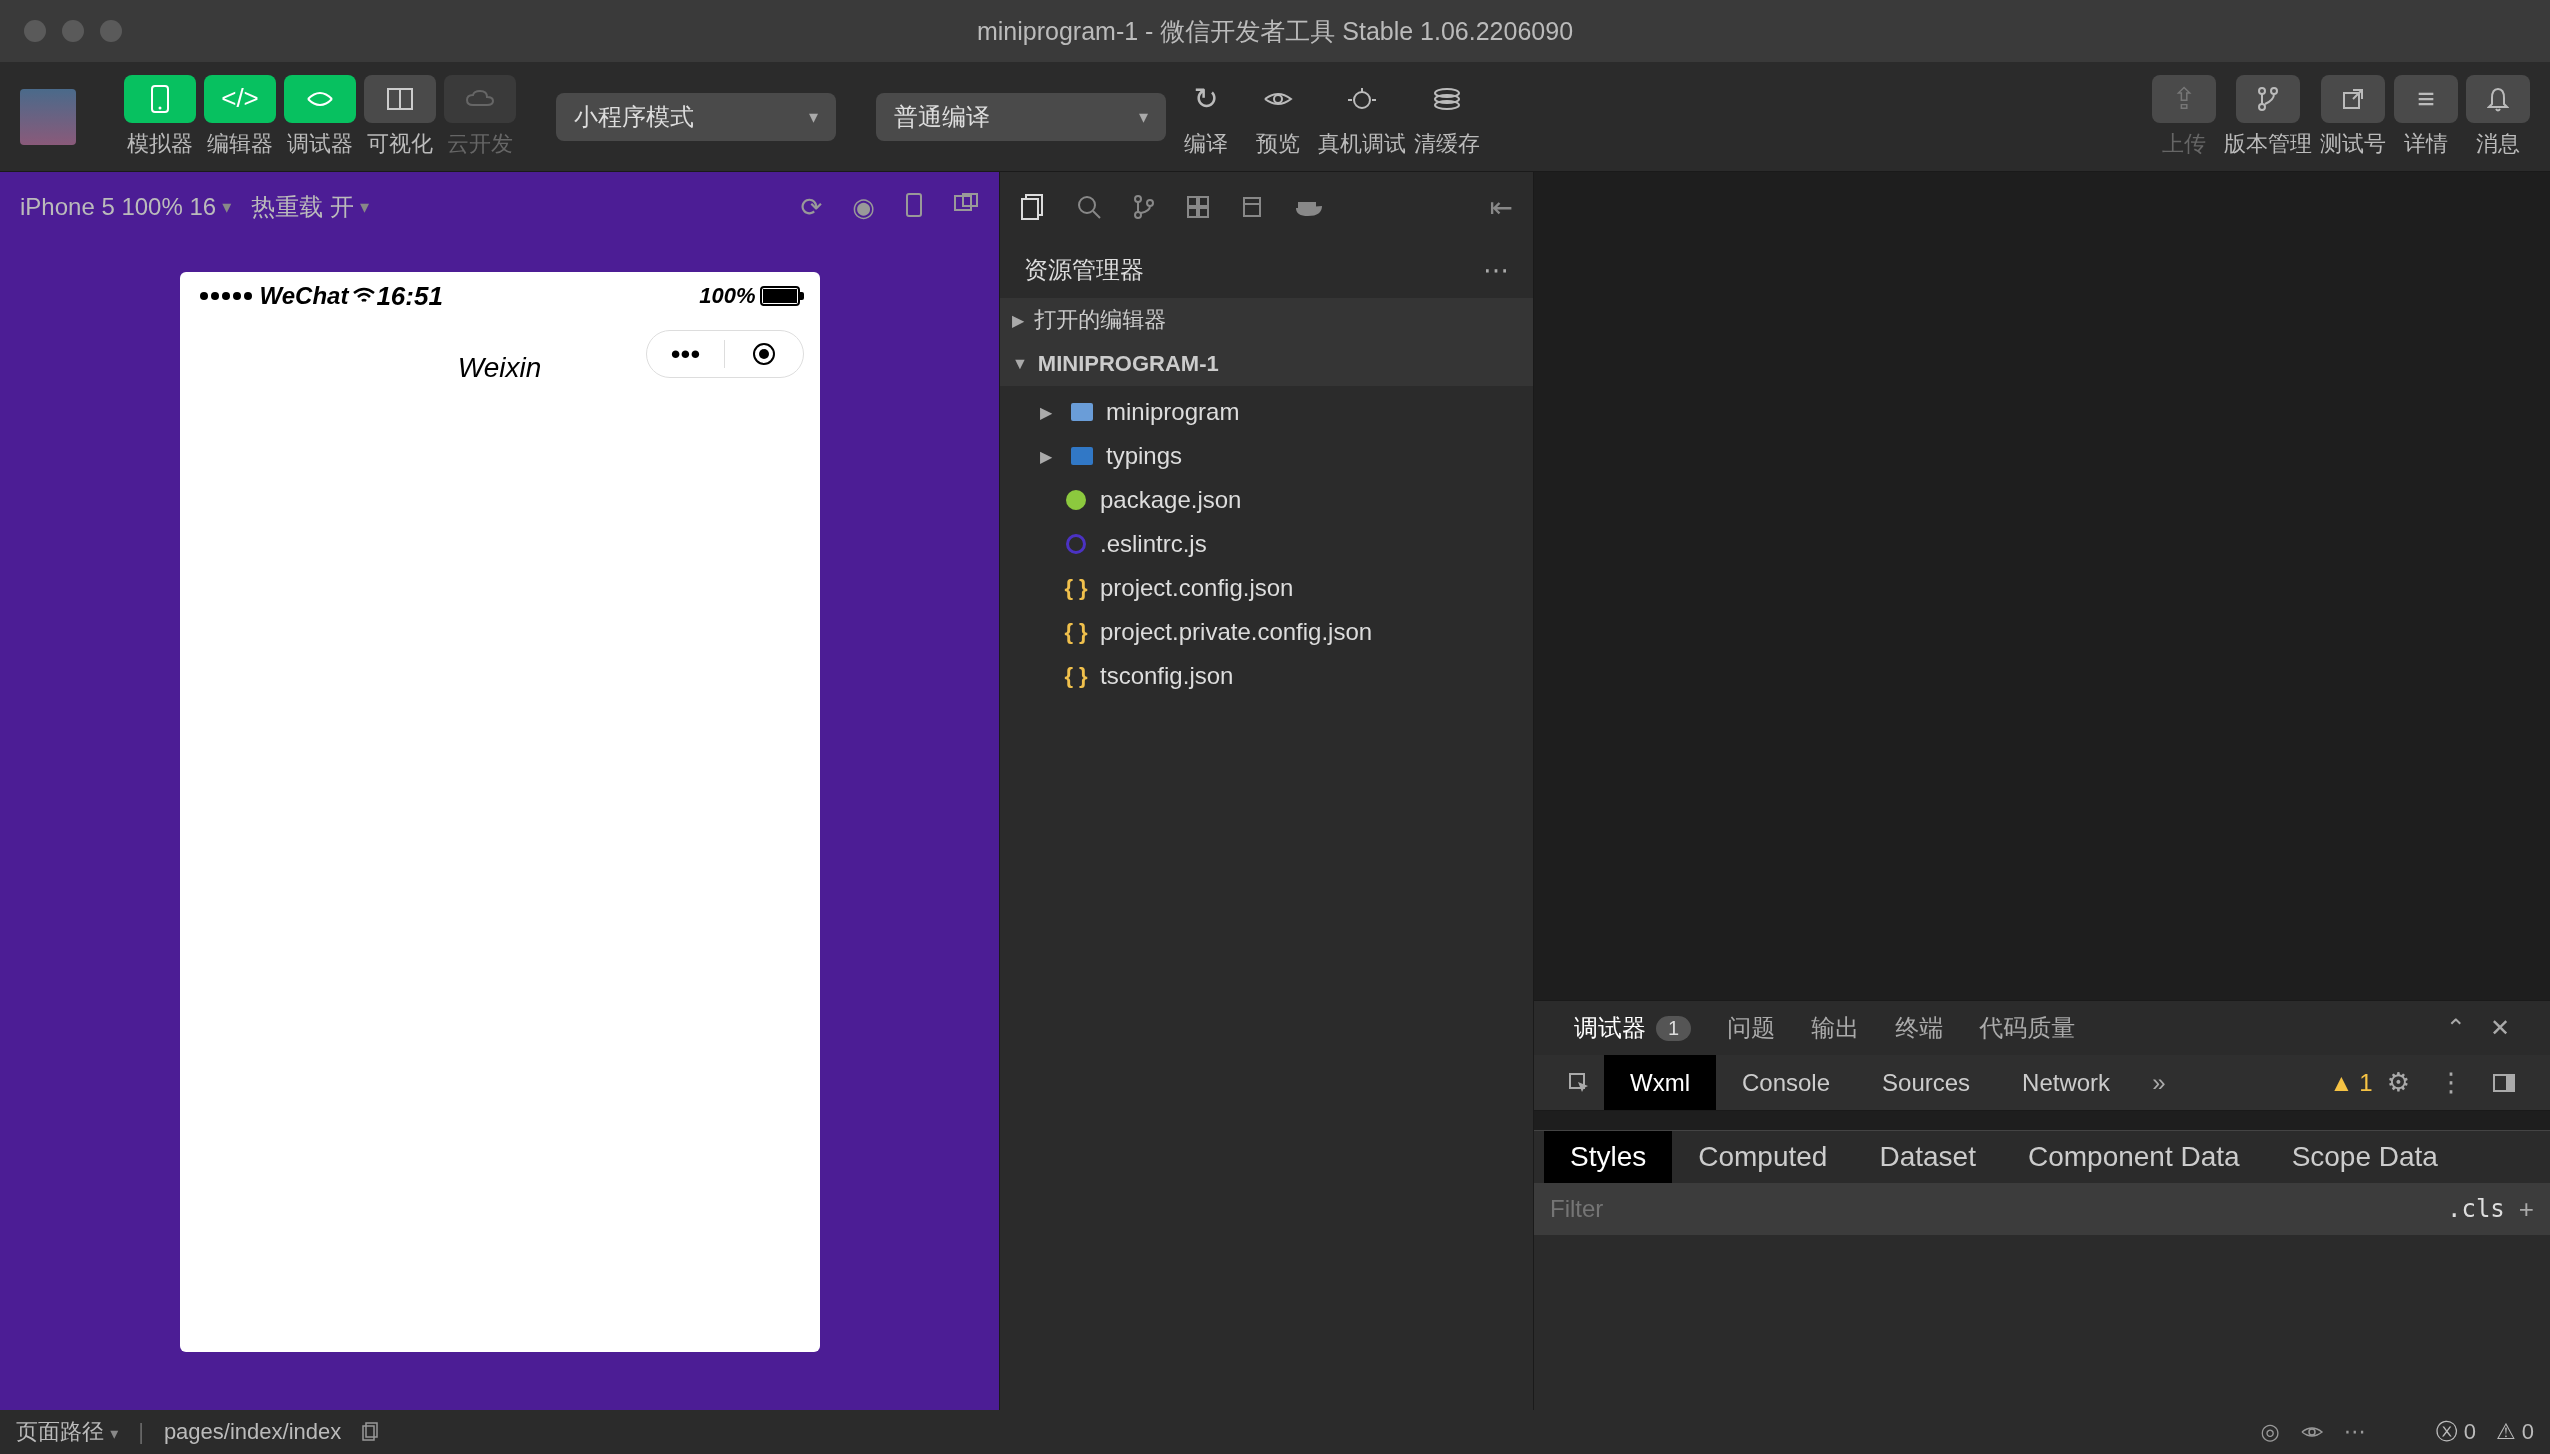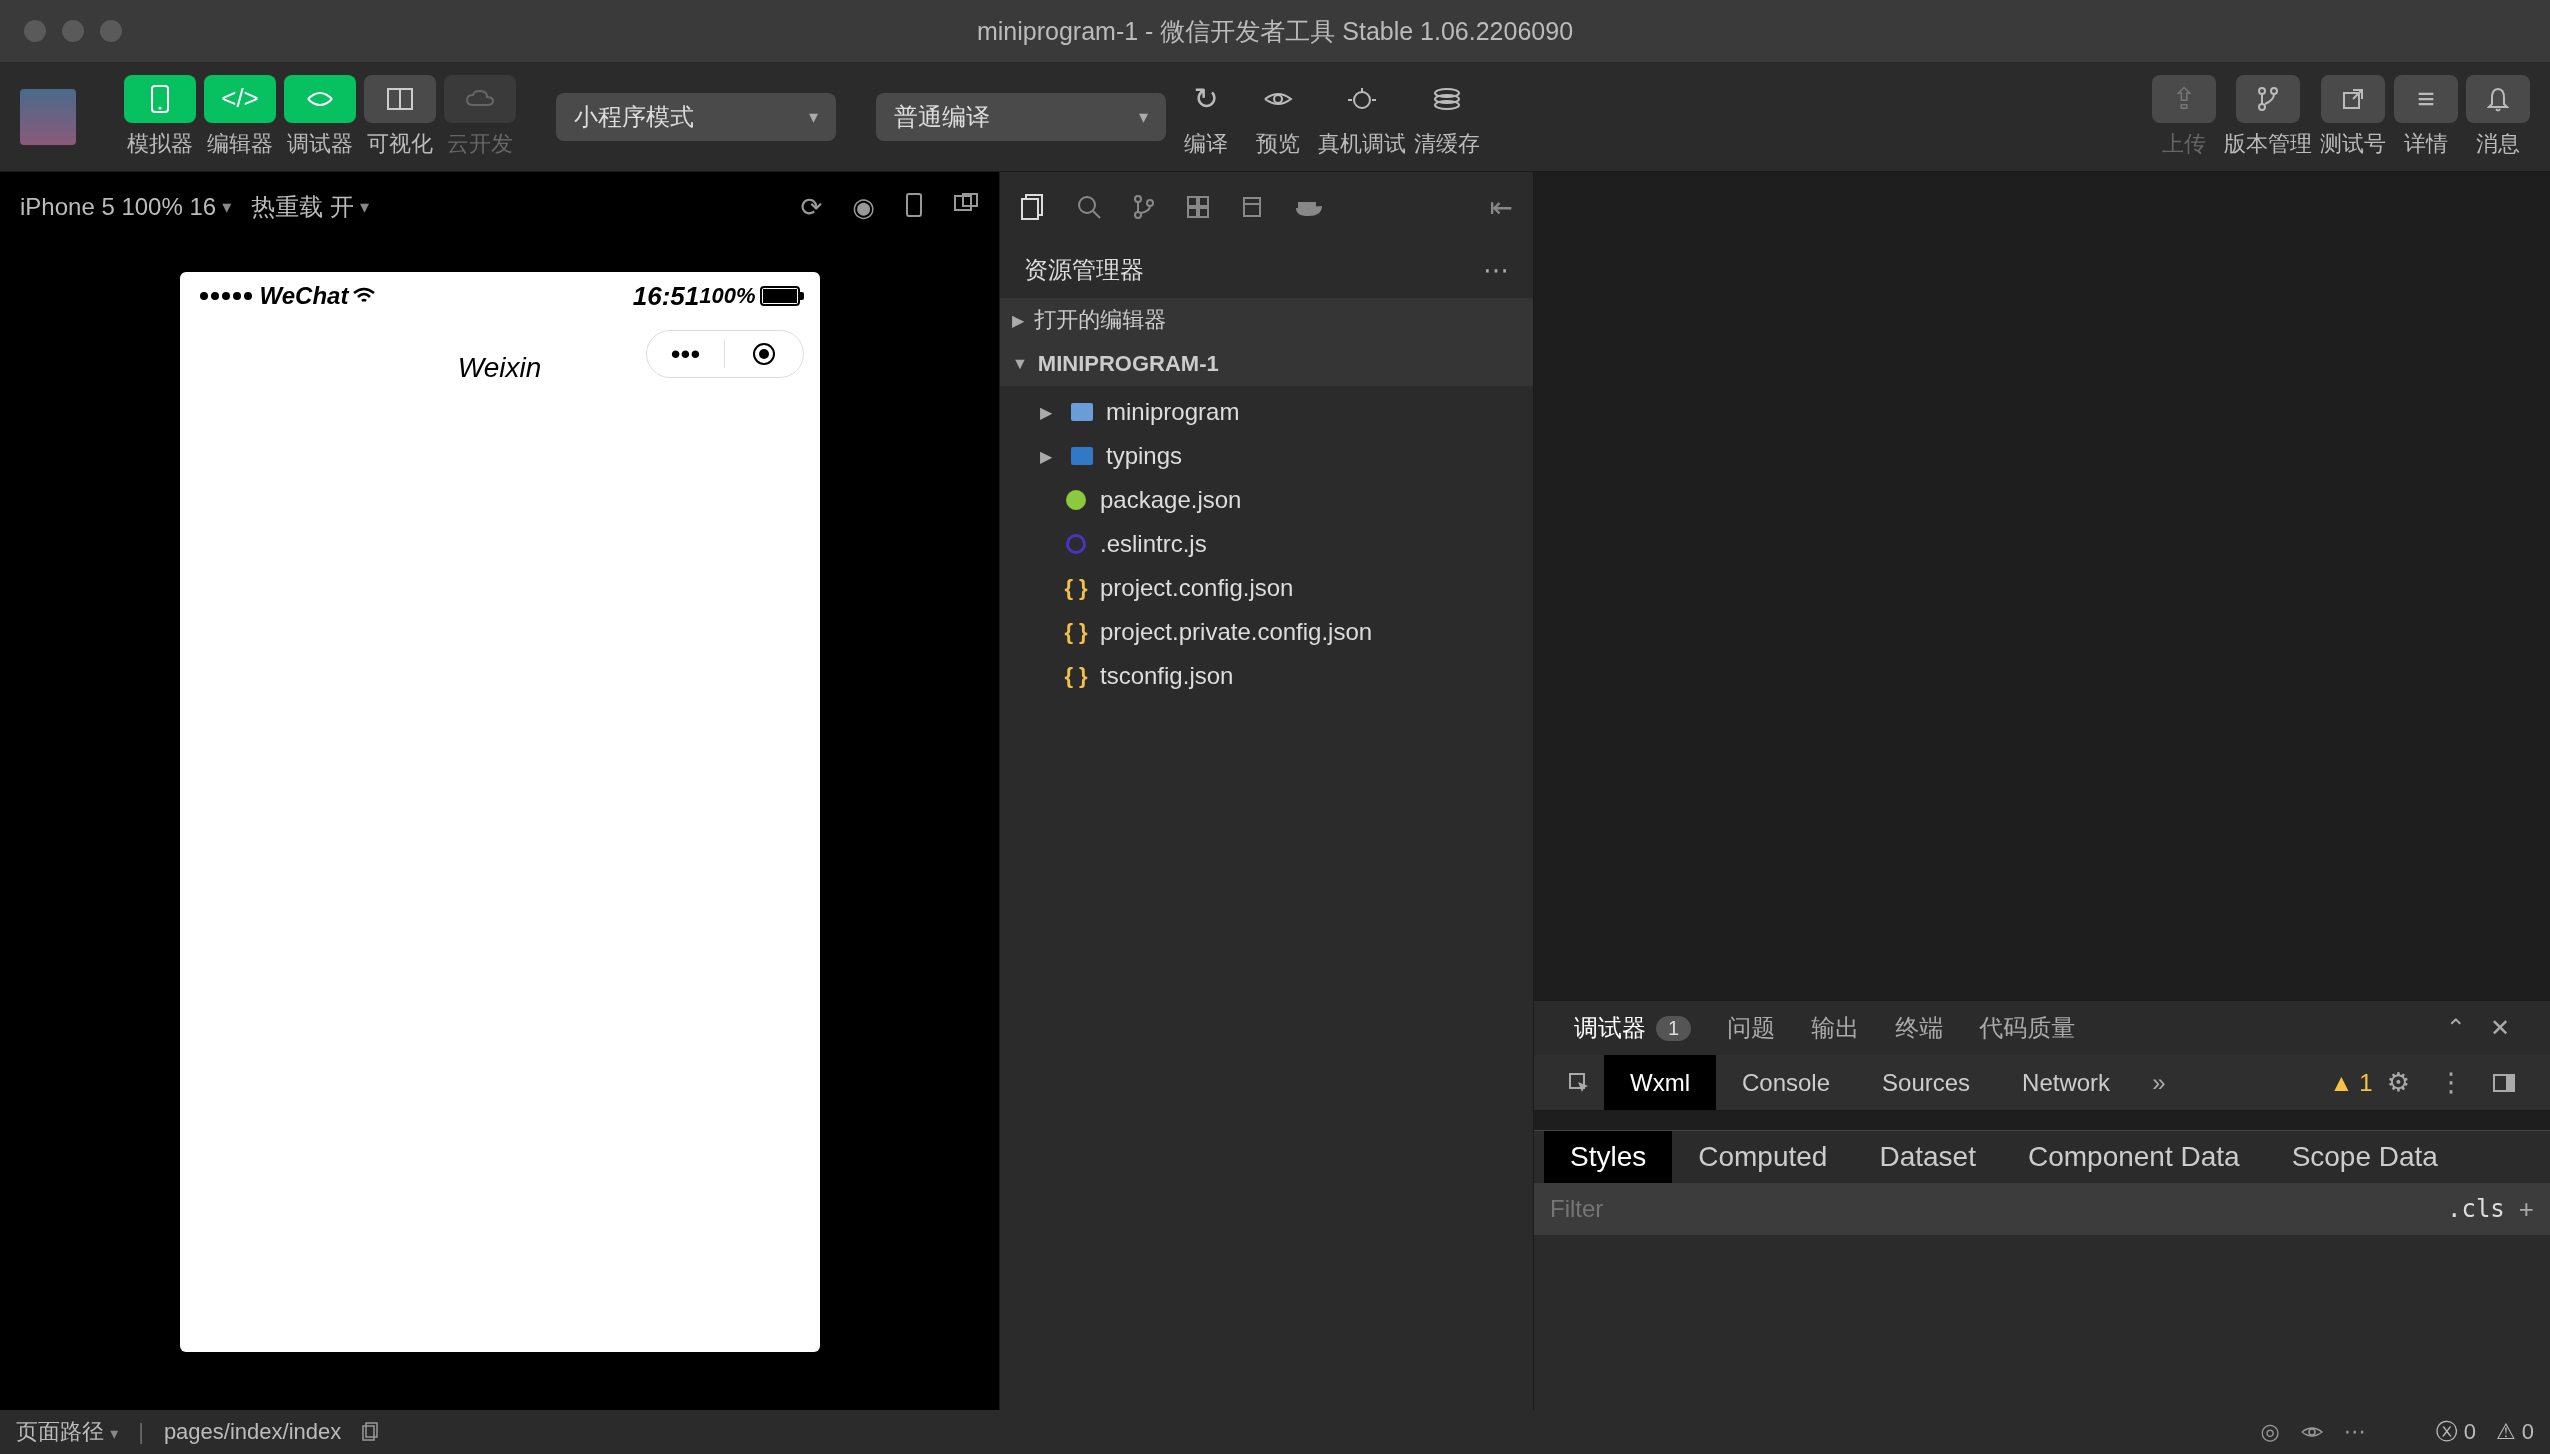--- a/index.html
+++ b/index.html
@@ -27,33 +27,33 @@
     .dropdown-text { font-size: 24px; color: #ddd; }
     .dropdown-caret { color: #aaa; font-size: 18px; margin-left: auto; }
     .tb-iconbtn { display: flex; flex-direction: column; align-items: center; gap: 6px; }
     .tb-iconbtn .ic { width: 64px; height: 48px; display: flex; align-items: center; justify-content: center; font-size: 30px; color: #bbb; background:#4a4a4a; border-radius:8px;}
     .tb-iconbtn.plain .ic{background:transparent;}
     
     
     .content { display: flex; height: calc(1454px - 62px - 110px); }
     
     
-    .sim-pane { width: 1000px; background: #000000; border-right: 1px solid #1a1a1a; display:flex; flex-direction:column; }
+    .sim-pane { width: 1000px; background: #4c1d95; border-right: 1px solid #1a1a1a; display:flex; flex-direction:column; }
     .sim-bar { height: 70px; display: flex; align-items: center; padding: 0 20px; gap: 20px; color:#bbb; font-size:24px;}
     .sim-bar .sim-left{display:flex;align-items:center;gap:6px;}
     .sim-bar .caret{font-size:18px;color:#888;}
     .sim-bar-icons{margin-left:auto;display:flex;gap:30px;color:#999;font-size:26px;}
     .sim-canvas { flex:1; display:flex; justify-content:center; padding-top:30px;}
     .phone { width: 640px; background:#fff; border-radius:6px; overflow:hidden; display:flex; flex-direction:column; height:1080px;font-style:italic;}
     .phone-status{height:48px;display:flex;align-items:center;padding:0 20px;color:#000;font-size:24px;font-weight:600;}
     .phone-status .sig{display:flex;gap:3px;align-items:center;}
     .sigdot{width:8px;height:8px;border-radius:50%;background:#000;}
     .phone-status .carrier{margin-left:8px;}
     .phone-status .wifi{margin-left:4px;}
-    .phone-status .time{flex:1;text-align:right;font-size:26px;}
+    .phone-status .time{flex:1;text-align:left;font-size:26px;}
     .phone-status .batt{display:flex;align-items:center;gap:4px;font-size:22px;}
     .batt-icon{width:40px;height:20px;border:2px solid #000;border-radius:4px;position:relative;}
     .batt-icon::after{content:"";position:absolute;right:-6px;top:4px;width:4px;height:8px;background:#000;border-radius:0 2px 2px 0;}
     .batt-fill{position:absolute;left:1px;top:1px;bottom:1px;width:95%;background:#000;}
     .phone-nav{height:64px;display:flex;align-items:flex-end;justify-content:center;color:#000;font-size:28px;position:relative;}
     .capsule{position:absolute;right:16px;top:10px;width:158px;height:48px;border:1.5px solid #ddd;border-radius:48px;display:flex;align-items:center;}
     .capsule-half{flex:1;display:flex;align-items:center;justify-content:center;font-size:28px;color:#000;}
     .capsule-div{width:1px;height:28px;background:#ddd;}
     .target-ic{width:22px;height:22px;border:2px solid #000;border-radius:50%;display:flex;align-items:center;justify-content:center;}
     .target-ic::after{content:"";width:10px;height:10px;background:#000;border-radius:50%;}

